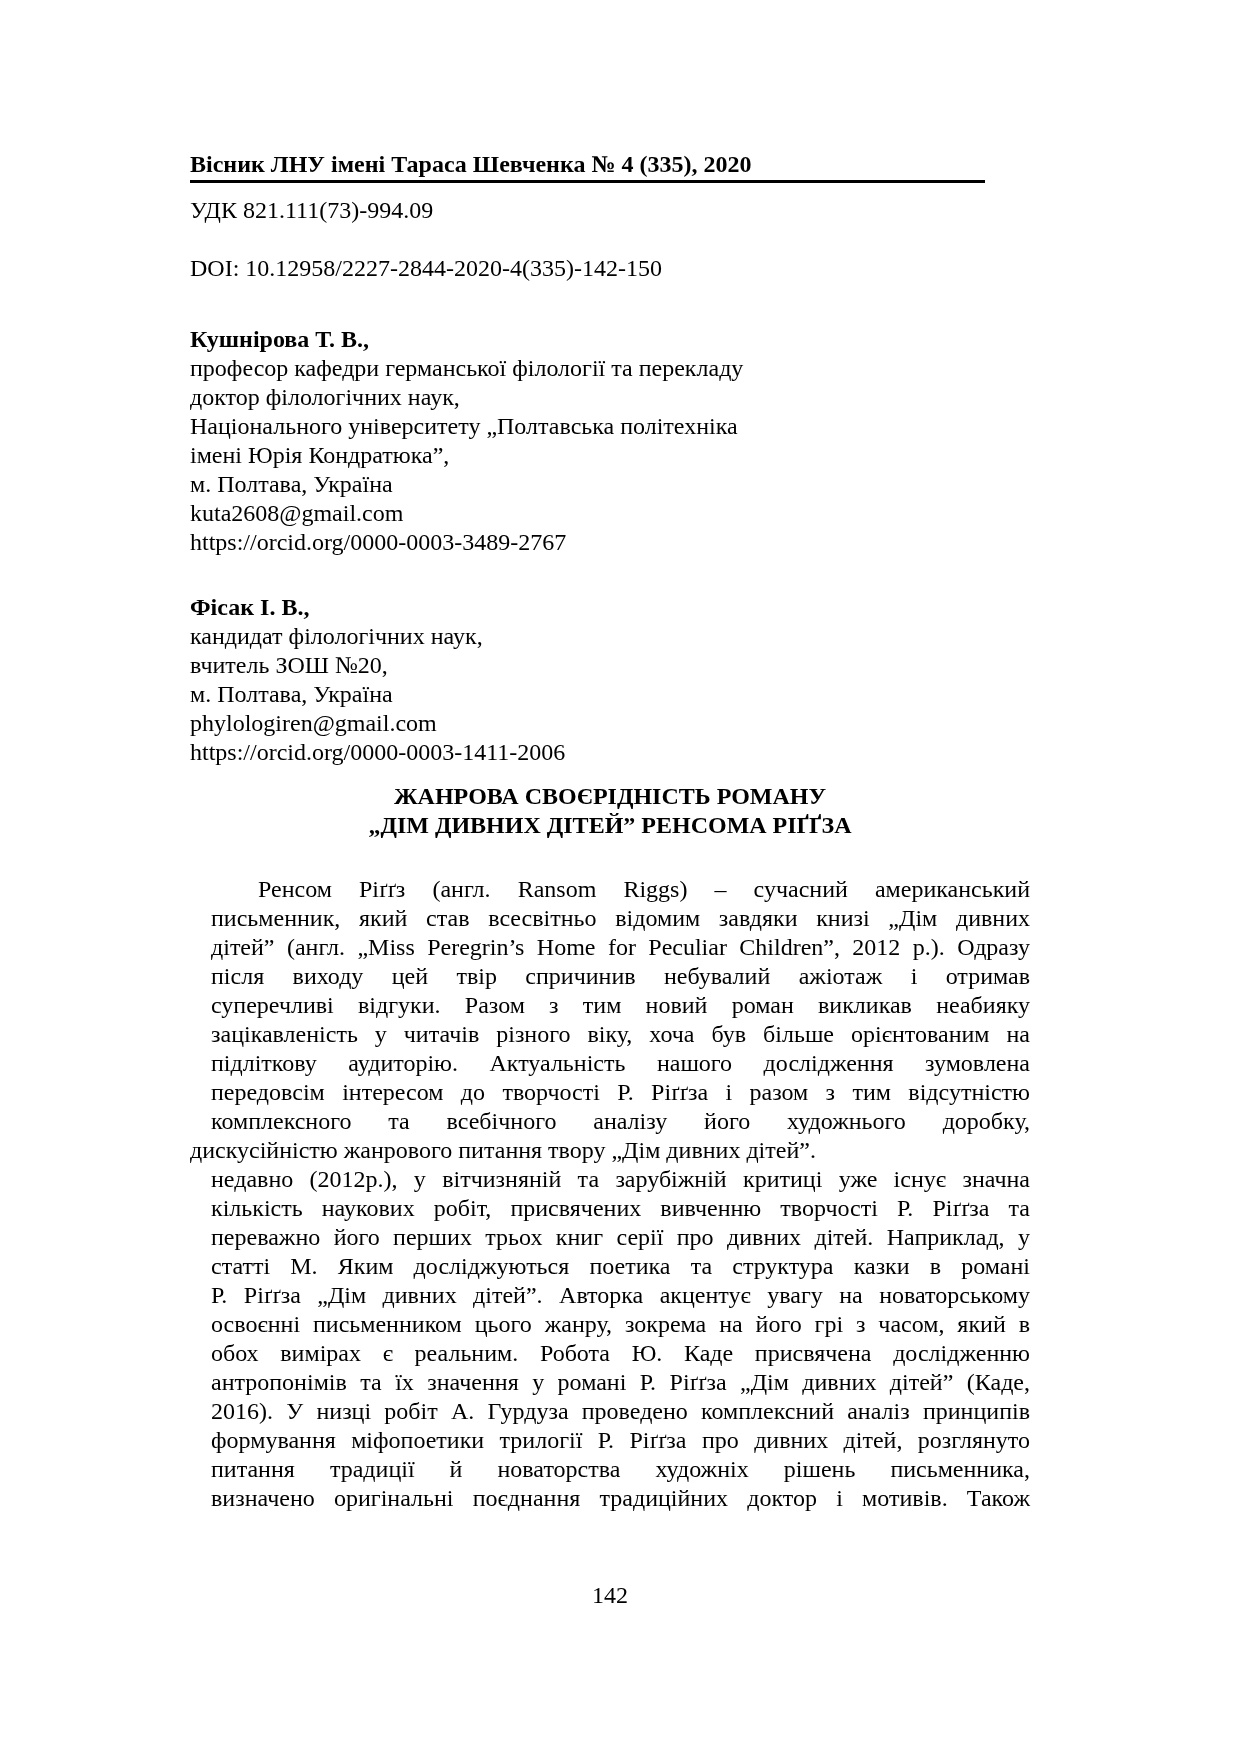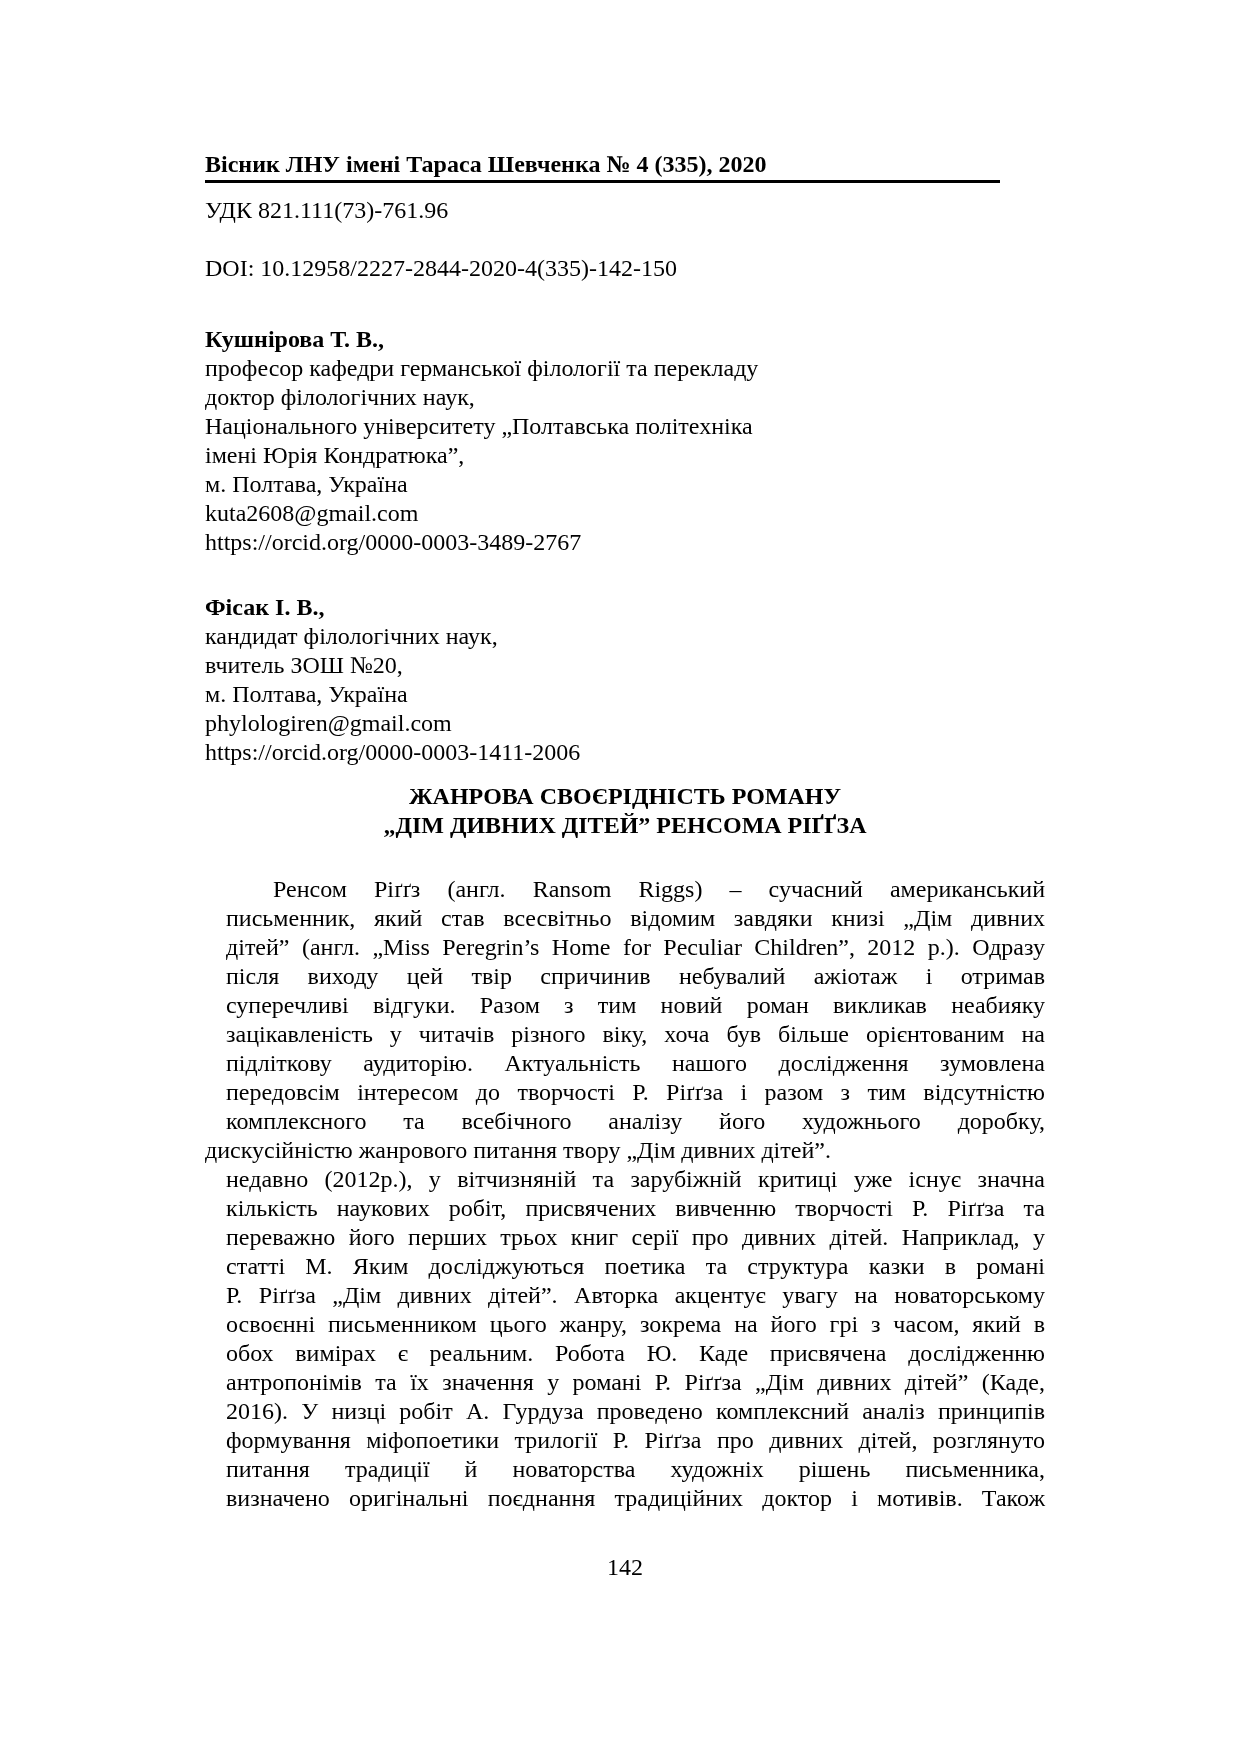--- a/index.html
+++ b/index.html
@@ -11,21 +11,21 @@
     position: relative;
     width: 1240px;
     height: 1754px;
     background: #ffffff;
     color: #000000;
     font-family: "Liberation Serif", "DejaVu Serif", serif;
     overflow: hidden;
   }
   .content {
     position: absolute;
-    left: 205px;
+    left: 190px;
     top: 152px;
     width: 840px;
   }
   .txt {
     font-size: 24px;
     line-height: 29px;
   }
   .header-row {
     width: 795px;
     border-bottom: 3px solid #000000;
@@ -54,39 +54,39 @@
     font-size: 24px;
     line-height: 29px;
   }
   .jl {
     text-align: justify;
     text-align-last: justify;
     margin-left: 21px;
   }
   .indent { text-indent: 47px; }
   .pagenum {
-    margin-top: 40px;
+    margin-top: 68px;
     text-align: center;
     font-size: 24px;
     line-height: 29px;
   }
 </style>
 </head>
 <body>
 
 <div class="page">
   <div class="content">
 
     <div class="header-row">
       <span class="header-text">Вісник ЛНУ імені Тараса Шевченка № 4 (335), 2020</span>
     </div>
 
     <div class="gap13"></div>
 
-    <div class="txt">УДК 821.111(73)-761.96</div>
+    <div class="txt">УДК 821.111(73)-994.09</div>
 
     <div class="gap29"></div>
 
     <div class="txt">DOI: 10.12958/2227-2844-2020-4(335)-142-150</div>
 
     <div class="gap42"></div>
 
     <div id="authors">
         <div class="author-block">
           <div class="txt author-name">Кушнірова Т. В.,</div>

